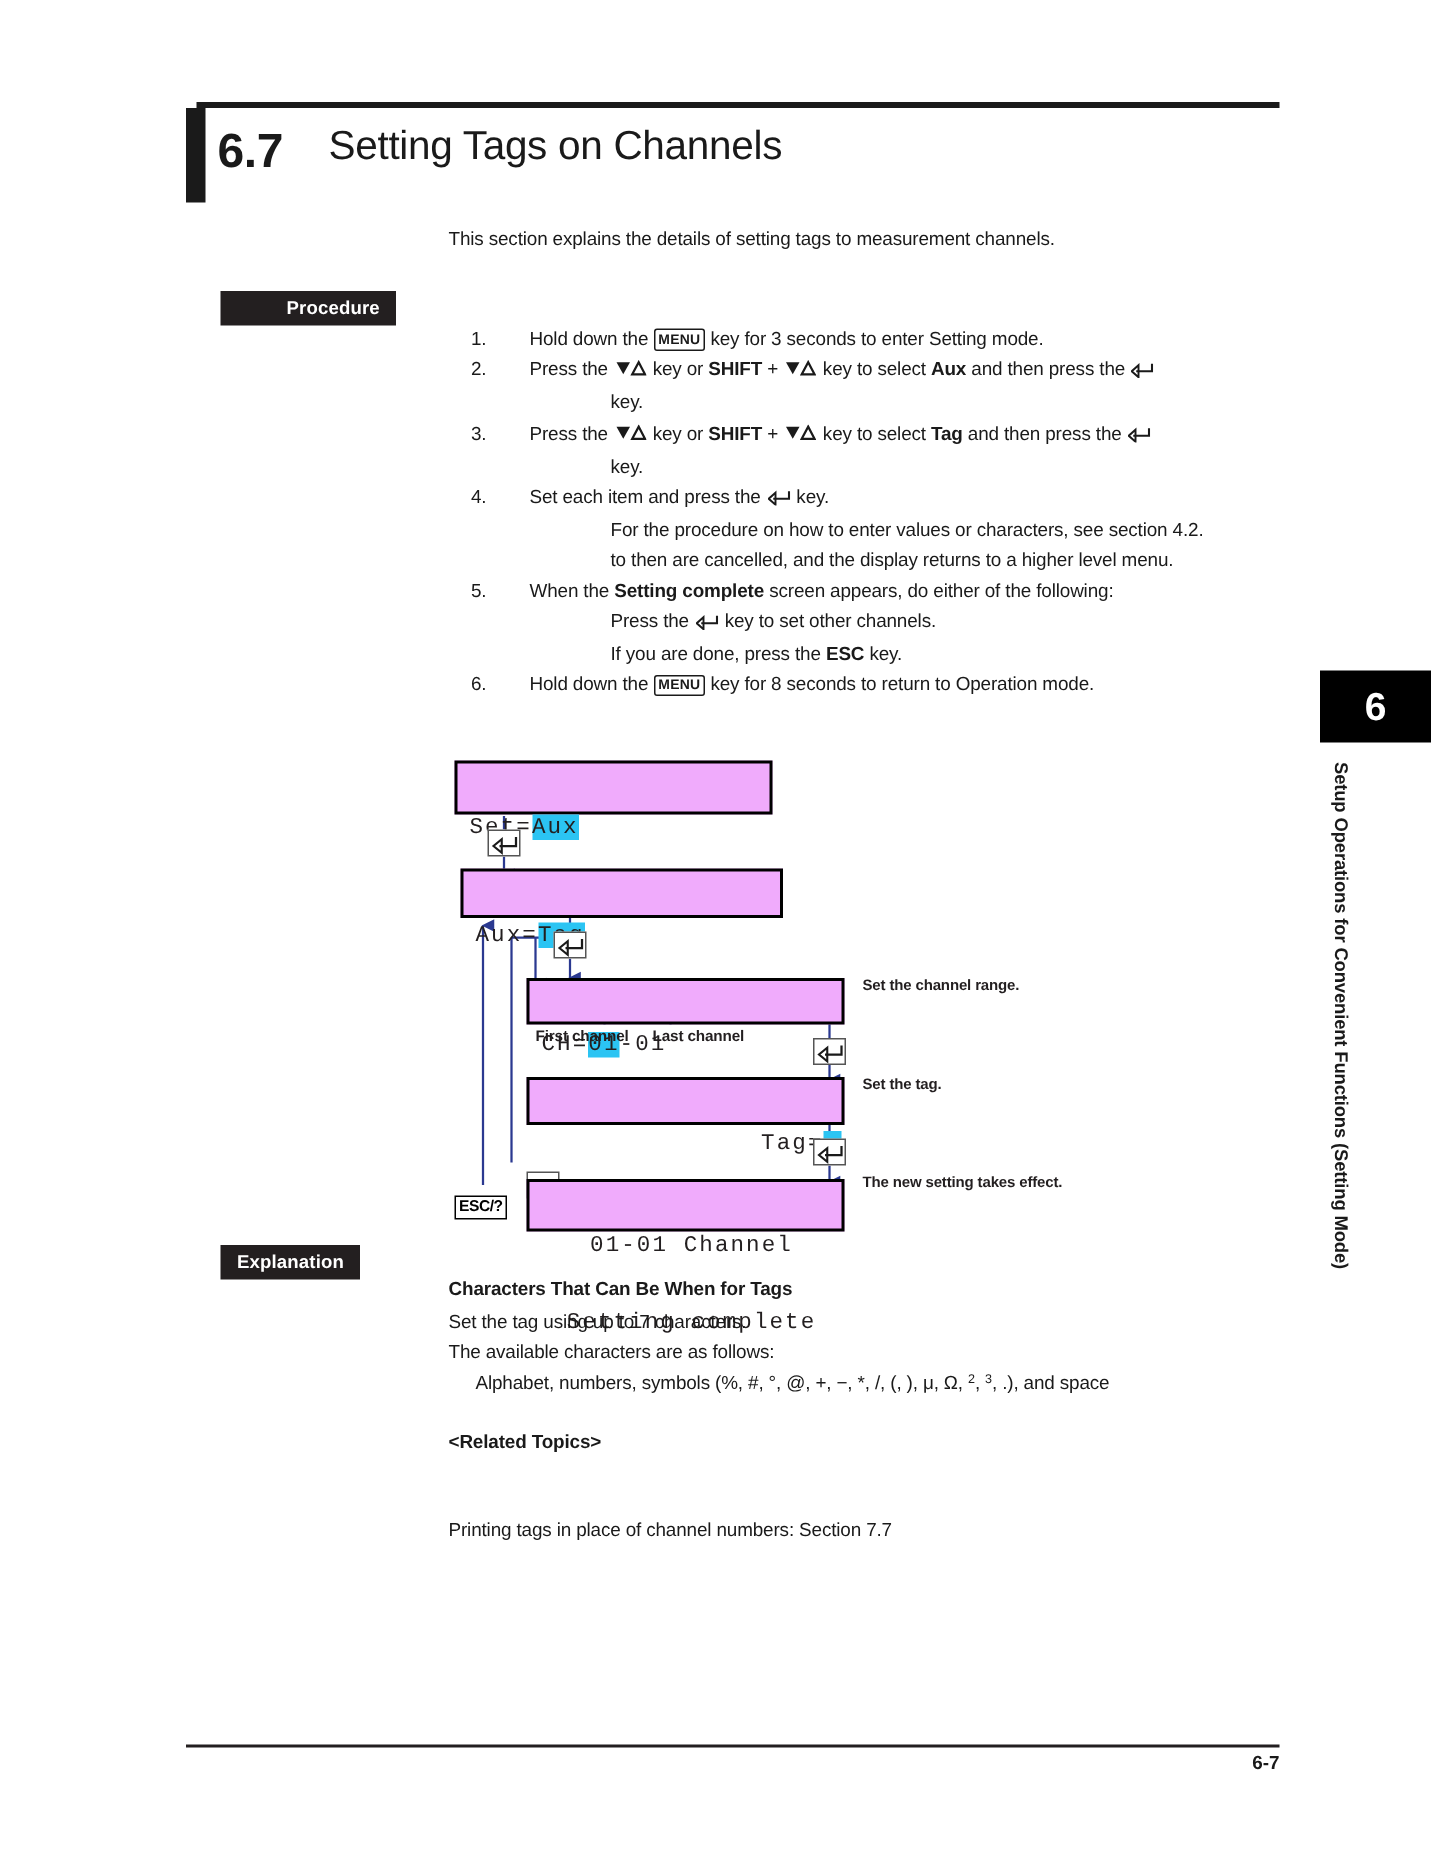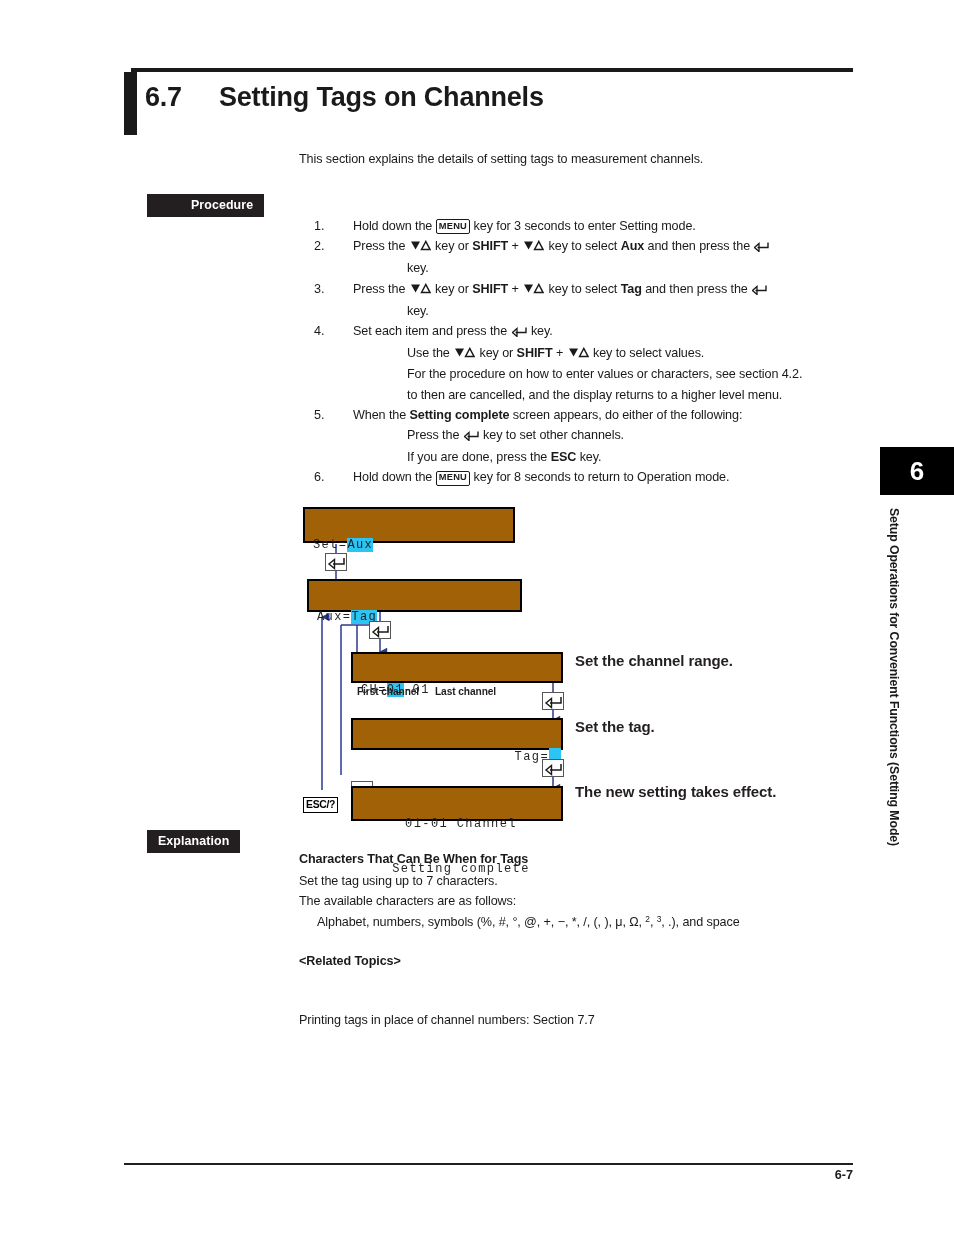--- a/index.html
+++ b/index.html
@@ -30,30 +30,30 @@
     left: 124px;
     top: 72px;
     width: 13px;
     height: 63px;
     background: #1a1a1a;
   }
   .title-num {
     position: absolute;
     left: 145px;
     top: 82px;
-    font-size: 27px;
+    font-size: 32px;
     font-weight: bold;
     letter-spacing: -0.3px;
   }
   .title-text {
     position: absolute;
     left: 219px;
     top: 82px;
     font-size: 27px;
-    font-weight: bold;
+    font-weight: normal;
     letter-spacing: -0.2px;
   }
 
   .intro {
     position: absolute;
     left: 299px;
     top: 152px;
     font-size: 12.6px;
     letter-spacing: -0.1px;
   }
@@ -125,24 +125,24 @@
   #diagram {
     position: absolute;
     left: 295px;
     top: 500px;
     width: 560px;
     height: 320px;
   }
   .lcd {
     position: absolute;
     border: 2.4px solid #000000;
-    background: #a16207;
+    background: #f0abfc;
     box-sizing: border-box;
     font-family: "Liberation Mono", monospace;
-    font-size: 12px;
+    font-size: 15px;
     color: #231f20;
     letter-spacing: 1.4px;
     white-space: pre;
   }
   .lcd .ln {
     padding-left: 8px;
     line-height: 17px;
   }
   .hl {
     background: #2BC4F3;
@@ -172,21 +172,21 @@
     font-size: 10.4px;
     font-weight: bold;
     line-height: 14px;
     padding: 0 2px;
     letter-spacing: -0.3px;
     color: #000;
   }
 
   .annot {
     position: absolute;
-    font-size: 15px;
+    font-size: 10px;
     font-weight: bold;
     letter-spacing: -0.1px;
     color: #231f20;
   }
   .smalllbl {
     position: absolute;
     font-size: 10.2px;
     font-weight: bold;
     letter-spacing: -0.1px;
     color: #231f20;
@@ -295,29 +295,20 @@
           <polygon points="5,2.5 5,10.5 0.5,6.5" fill="none" stroke="#1a1a1a" stroke-width="1.3"></polygon>
         </svg></span>
     <div class="sub">key.</div>
   </div>
 
   <div class="step">
     <span class="step-num">4.</span><span>Set each item and press the </span><span class="entkey"><svg width="15" height="11" viewBox="0 0 15 11">
           <polyline points="14,1.5 14,6.5 3.5,6.5" fill="none" stroke="#1a1a1a" stroke-width="1.4"></polyline>
           <polygon points="5,2.5 5,10.5 0.5,6.5" fill="none" stroke="#1a1a1a" stroke-width="1.3"></polygon>
         </svg></span><span> key.</span>
-    <div class="sub">
-      <span>Use the </span><span class="updown"><svg width="21" height="11" viewBox="0 0 21 11">
-            <polygon points="1,1.5 10,1.5 5.5,9.5" fill="#1a1a1a"></polygon>
-            <polygon points="11.5,9.5 15.8,1.5 20,9.5" fill="none" stroke="#1a1a1a" stroke-width="1.5"></polygon>
-          </svg></span><span> key or </span><b>SHIFT</b><span> + </span><span class="updown"><svg width="21" height="11" viewBox="0 0 21 11">
-            <polygon points="1,1.5 10,1.5 5.5,9.5" fill="#1a1a1a"></polygon>
-            <polygon points="11.5,9.5 15.8,1.5 20,9.5" fill="none" stroke="#1a1a1a" stroke-width="1.5"></polygon>
-          </svg></span><span> key to select values.</span>
-    </div>
     <div class="sub">For the procedure on how to enter values or characters, see section 4.2.</div>
     <div class="sub">to then are cancelled, and the display returns to a higher level menu.</div>
   </div>
 
   <div class="step">
     <span class="step-num">5.</span><span>When the </span><b>Setting complete</b><span> screen appears, do either of the following:</span>
     <div class="sub">
       <span>Press the </span><span class="entkey"><svg width="15" height="11" viewBox="0 0 15 11">
             <polyline points="14,1.5 14,6.5 3.5,6.5" fill="none" stroke="#1a1a1a" stroke-width="1.4"></polyline>
             <polygon points="5,2.5 5,10.5 0.5,6.5" fill="none" stroke="#1a1a1a" stroke-width="1.3"></polygon>

